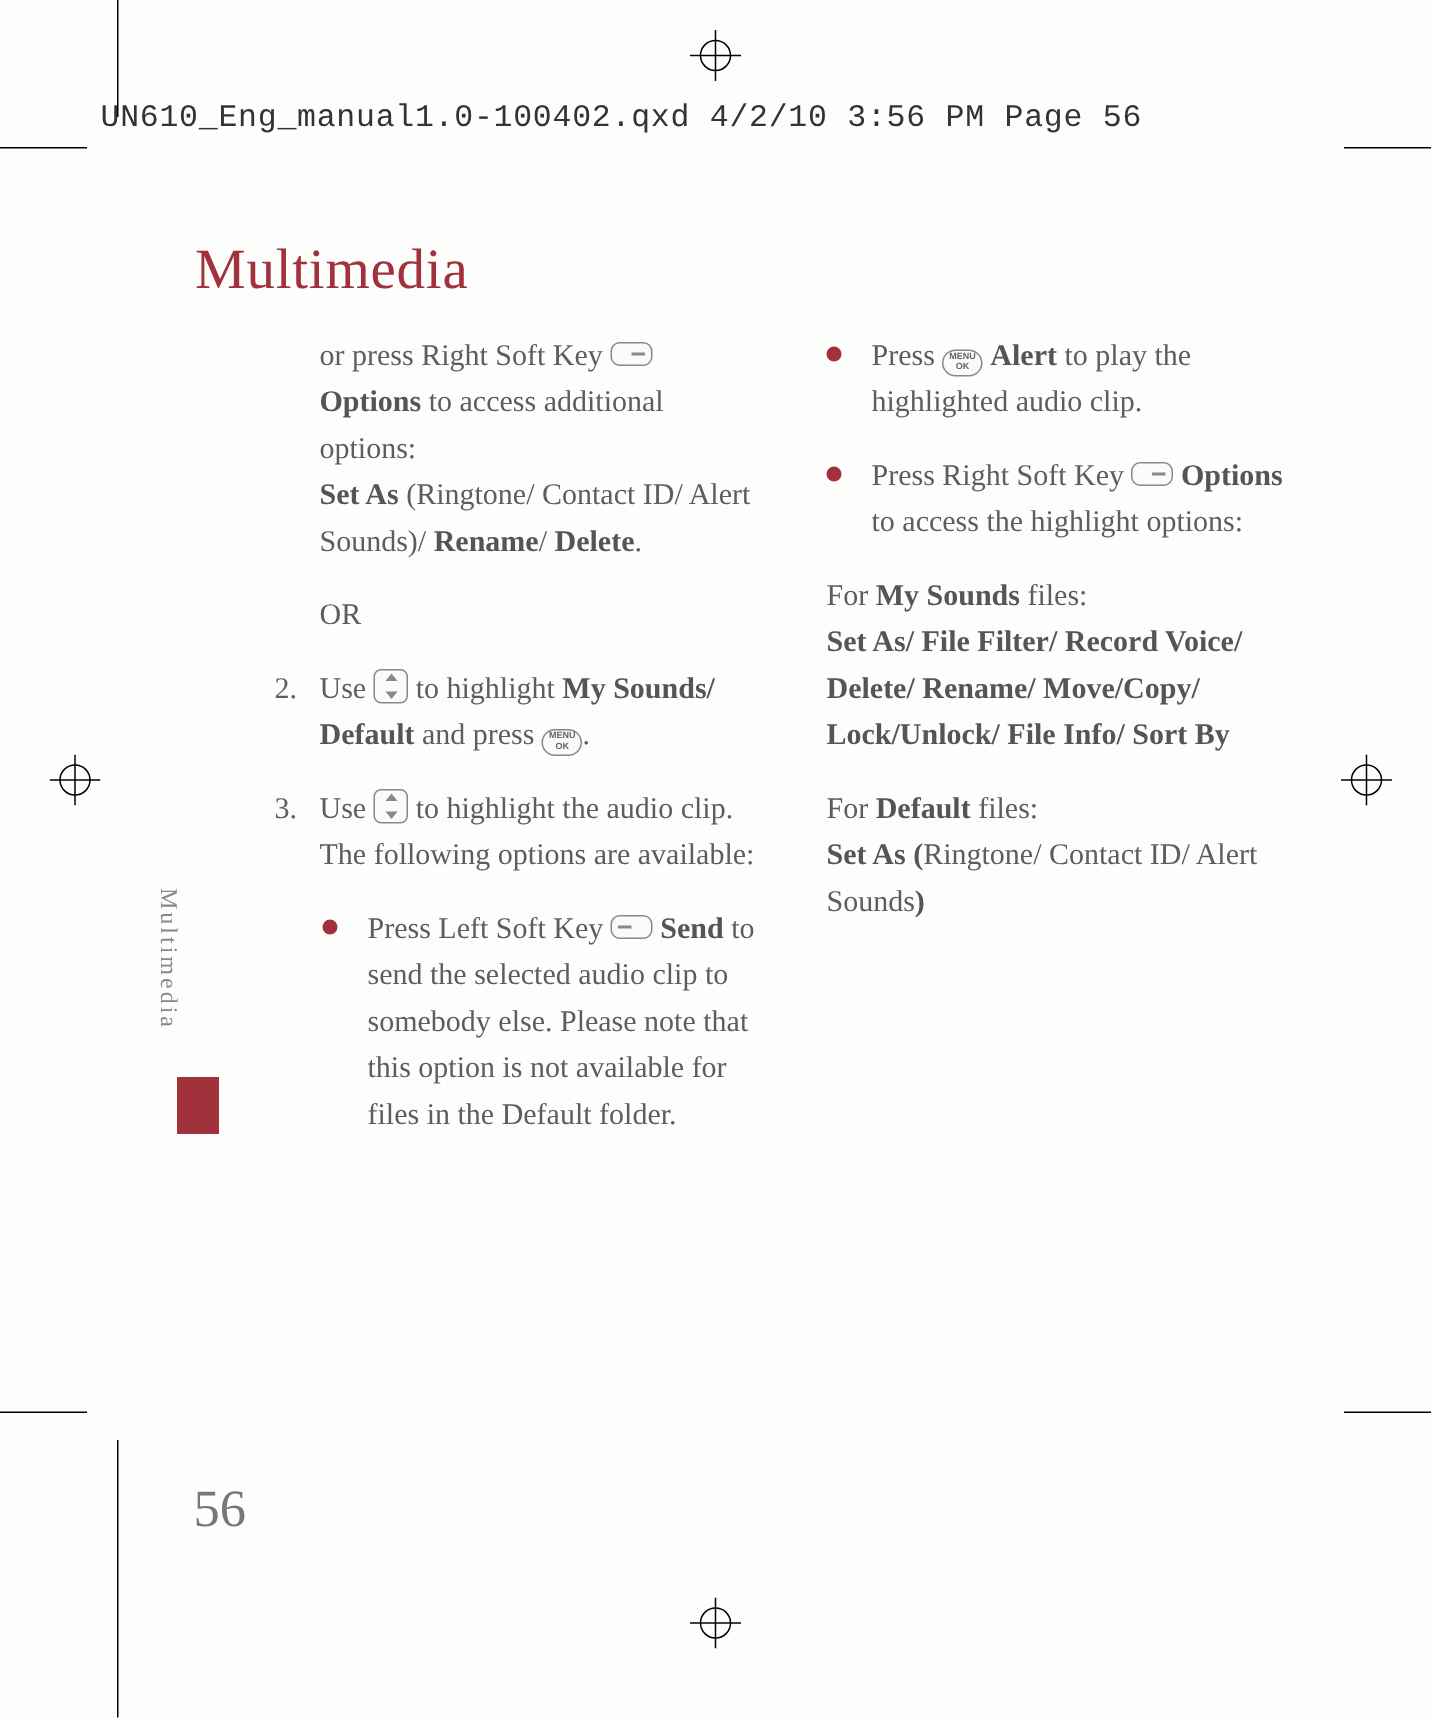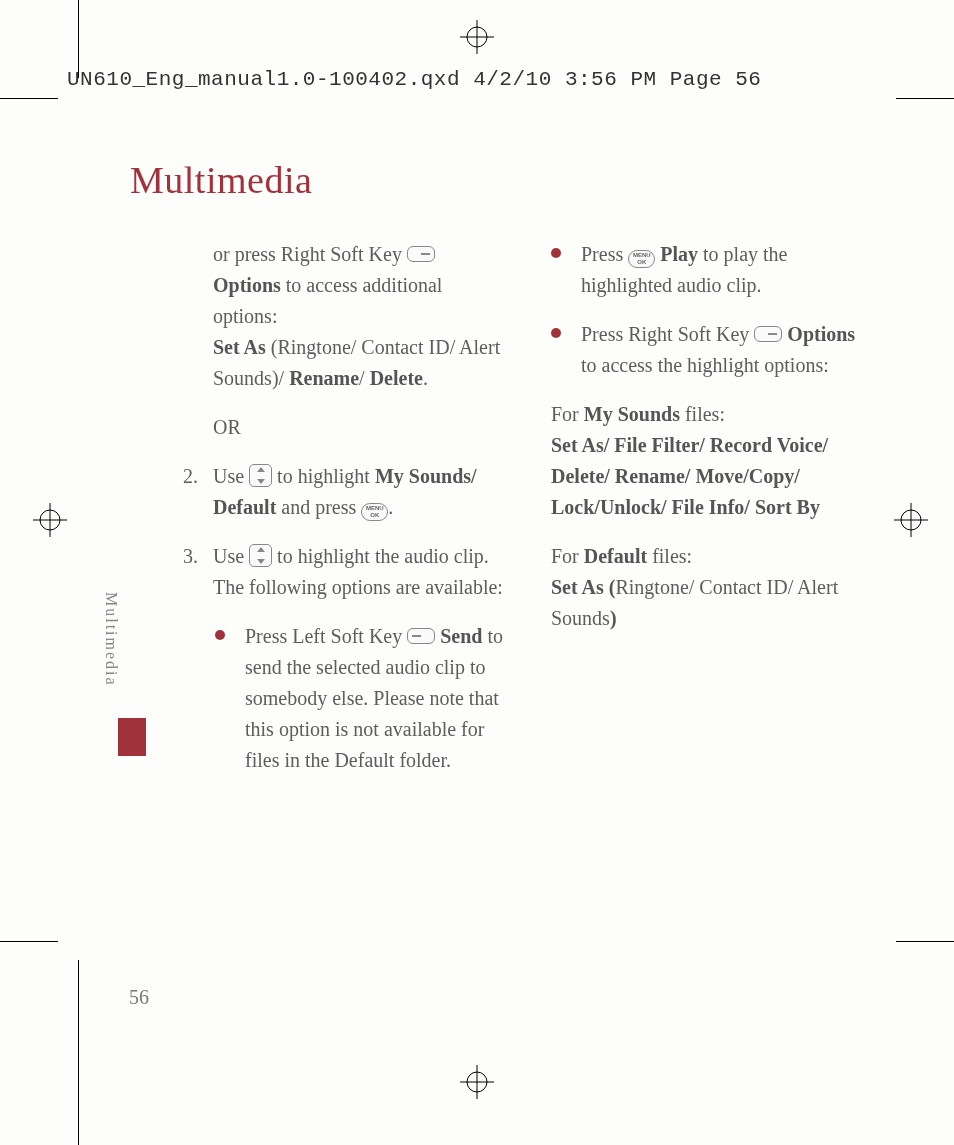--- a/index.html
+++ b/index.html
@@ -61,26 +61,26 @@
     top: 718px;
     left: 118px;
     width: 28px;
     height: 38px;
     background: #a1323c;
   }
   .page-number {
     position: absolute;
     top: 986px;
     left: 129px;
-    font-size: 20px;
+    font-size: 35px;
     color: #777;
   }
   .content {
     position: absolute;
-    top: 239px;
+    top: 222px;
     left: 183px;
     width: 695px;
     display: flex;
     gap: 48px;
   }
   .col { width: 320px; font-size: 20px; line-height: 1.55; color: #5d5d5d; }
   .para { margin-bottom: 18px; }
   .indent1 { padding-left: 30px; }
   .numbered { position: relative; padding-left: 30px; }
   .numbered .num { position: absolute; left: 0; }
@@ -205,21 +205,21 @@
 
   </div>
 
   <div class="col col2">
 
     <div class="bullet-item">
       <span class="dot"></span>
       <span>Press </span>
       <span class="icon-ok">MENU
 OK</span>
-      <b>Play</b><span> to play the highlighted audio clip.</span>
+      <b>Alert</b><span> to play the highlighted audio clip.</span>
     </div>
 
     <div class="bullet-item">
       <span class="dot"></span>
       <span>Press Right Soft Key </span>
       <span class="icon-softkey right"></span>
       <b>Options</b><span> to access the highlight options:</span>
     </div>
 
     <div class="para">

